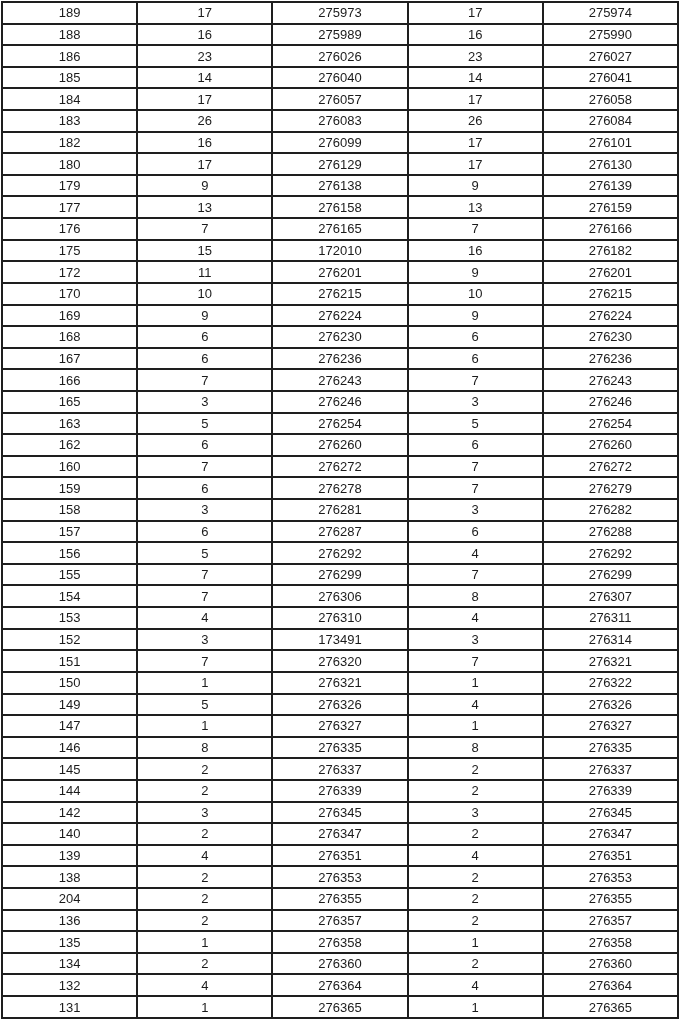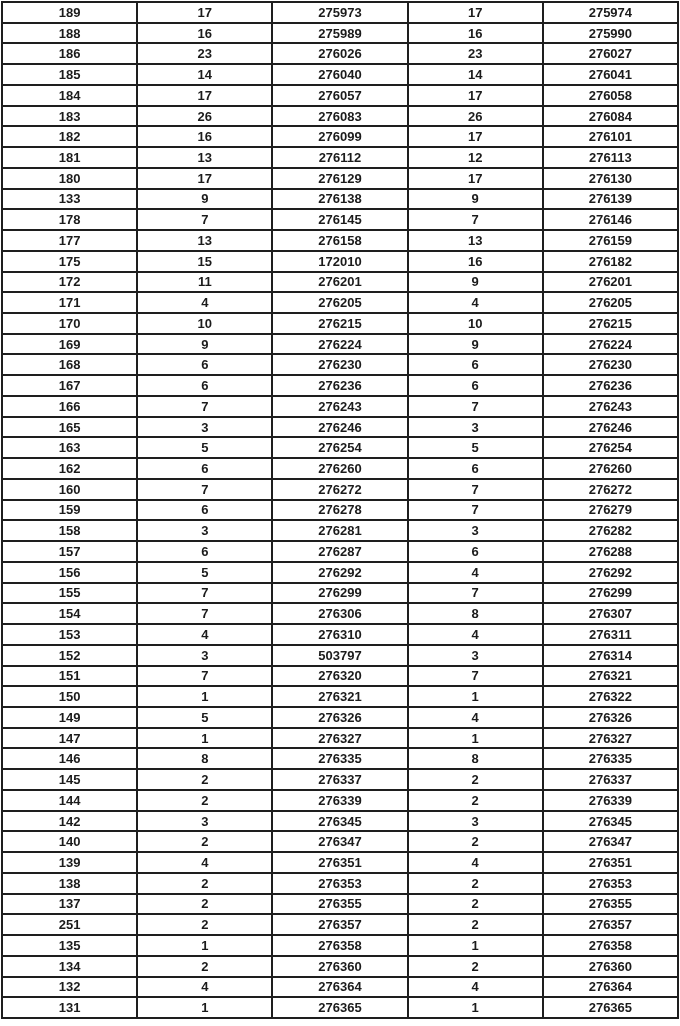--- a/index.html
+++ b/index.html
@@ -27,21 +27,20 @@
     font-size: 13px;
     line-height: 1;
     color: #1b1b1b;
     padding: 0;
     width: 20%;
     white-space: nowrap;
     overflow: hidden;
   }
   table.data-table tr {
     height: 18px;
-    font-weight: bold;
   }
 </style>
 </head>
 <body>
 
 <table class="data-table">
   <tbody>
       <tr>
         <td>189</td>
         <td>17</td>
@@ -85,76 +84,62 @@
         <td>276084</td>
       </tr>
       <tr>
         <td>182</td>
         <td>16</td>
         <td>276099</td>
         <td>17</td>
         <td>276101</td>
       </tr>
       <tr>
-        <td>181</td>
-        <td>13</td>
-        <td>276112</td>
-        <td>12</td>
-        <td>276113</td>
-      </tr>
-      <tr>
         <td>180</td>
         <td>17</td>
         <td>276129</td>
         <td>17</td>
         <td>276130</td>
       </tr>
       <tr>
-        <td>133</td>
+        <td>179</td>
         <td>9</td>
         <td>276138</td>
         <td>9</td>
         <td>276139</td>
-      </tr>
-      <tr>
-        <td>178</td>
-        <td>7</td>
-        <td>276145</td>
-        <td>7</td>
-        <td>276146</td>
       </tr>
       <tr>
         <td>177</td>
         <td>13</td>
         <td>276158</td>
         <td>13</td>
         <td>276159</td>
       </tr>
       <tr>
+        <td>176</td>
+        <td>7</td>
+        <td>276165</td>
+        <td>7</td>
+        <td>276166</td>
+      </tr>
+      <tr>
         <td>175</td>
         <td>15</td>
         <td>172010</td>
         <td>16</td>
         <td>276182</td>
       </tr>
       <tr>
         <td>172</td>
         <td>11</td>
         <td>276201</td>
         <td>9</td>
         <td>276201</td>
       </tr>
       <tr>
-        <td>171</td>
-        <td>4</td>
-        <td>276205</td>
-        <td>4</td>
-        <td>276205</td>
-      </tr>
-      <tr>
         <td>170</td>
         <td>10</td>
         <td>276215</td>
         <td>10</td>
         <td>276215</td>
       </tr>
       <tr>
         <td>169</td>
         <td>9</td>
         <td>276224</td>
@@ -255,21 +240,21 @@
       <tr>
         <td>153</td>
         <td>4</td>
         <td>276310</td>
         <td>4</td>
         <td>276311</td>
       </tr>
       <tr>
         <td>152</td>
         <td>3</td>
-        <td>503797</td>
+        <td>173491</td>
         <td>3</td>
         <td>276314</td>
       </tr>
       <tr>
         <td>151</td>
         <td>7</td>
         <td>276320</td>
         <td>7</td>
         <td>276321</td>
       </tr>
@@ -337,28 +322,28 @@
         <td>276351</td>
       </tr>
       <tr>
         <td>138</td>
         <td>2</td>
         <td>276353</td>
         <td>2</td>
         <td>276353</td>
       </tr>
       <tr>
-        <td>137</td>
+        <td>204</td>
         <td>2</td>
         <td>276355</td>
         <td>2</td>
         <td>276355</td>
       </tr>
       <tr>
-        <td>251</td>
+        <td>136</td>
         <td>2</td>
         <td>276357</td>
         <td>2</td>
         <td>276357</td>
       </tr>
       <tr>
         <td>135</td>
         <td>1</td>
         <td>276358</td>
         <td>1</td>

